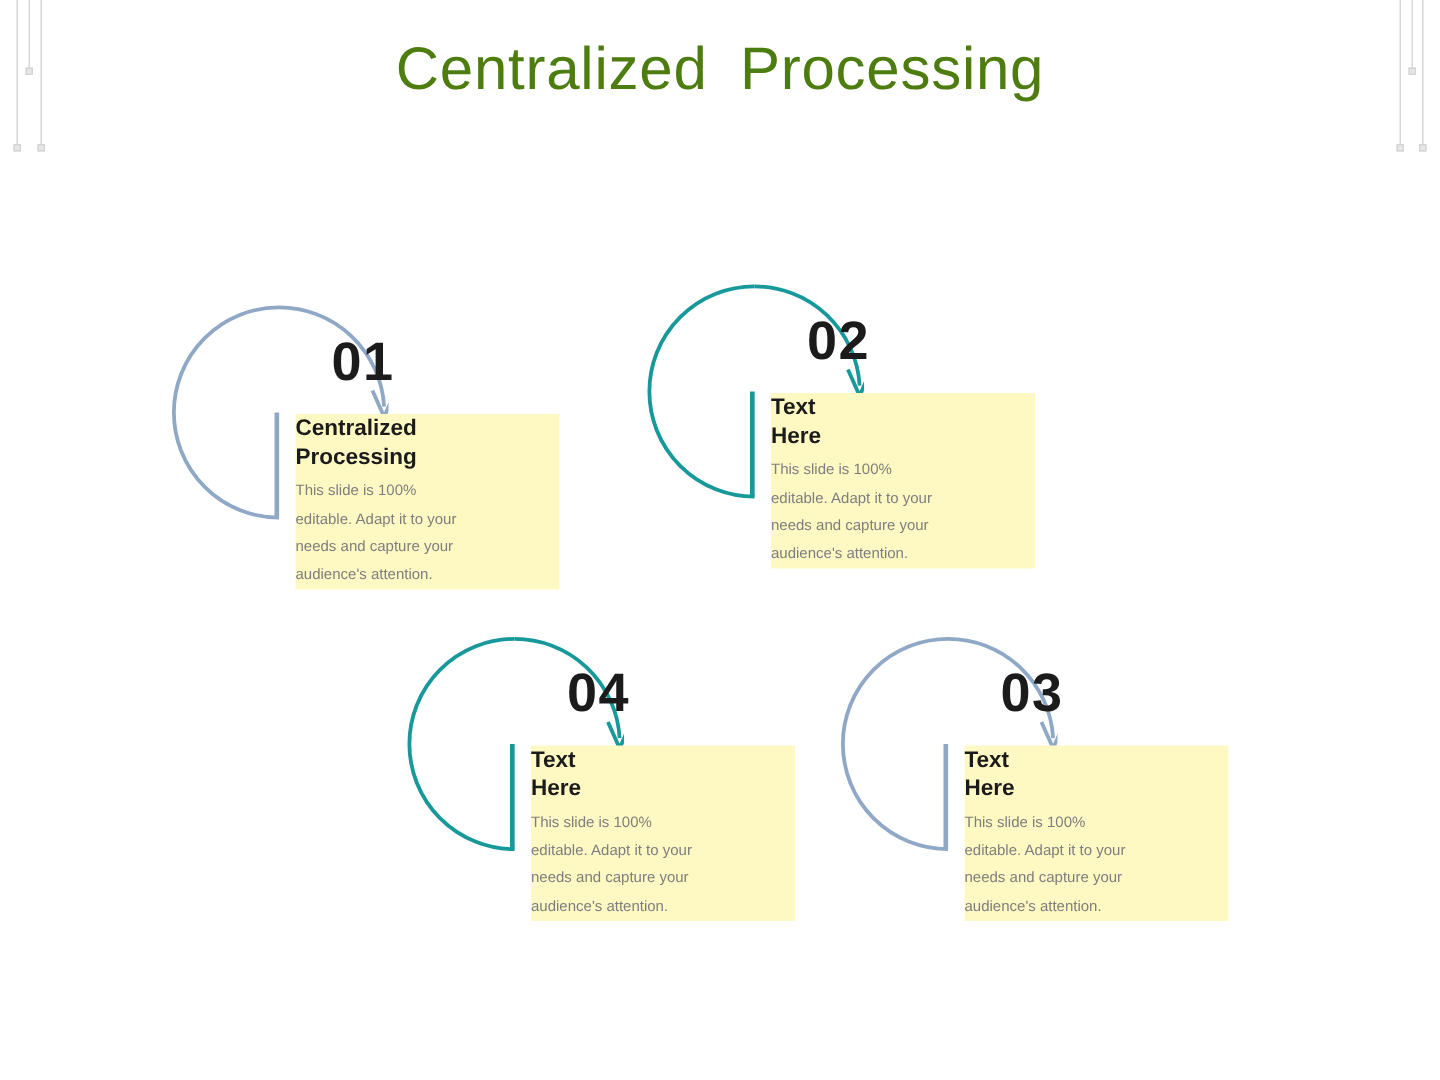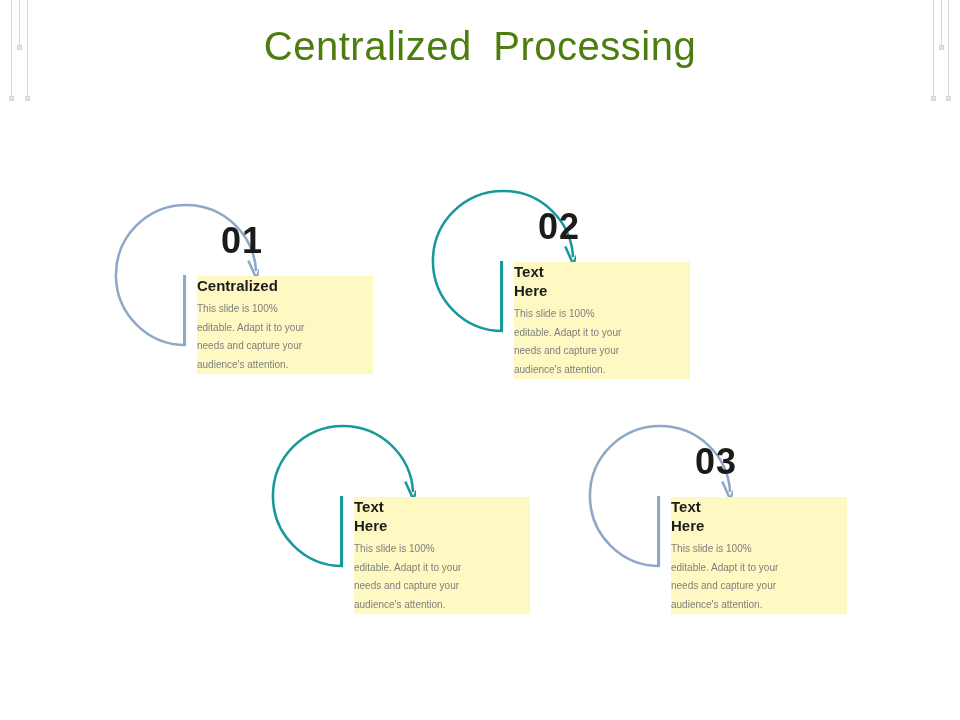--- a/index.html
+++ b/index.html
@@ -28,21 +28,21 @@
   .slide-title {
     position:absolute; top:22px; left:0; width:100%;
     text-align:center; font-size:40px; line-height:48px;
     color:#4d7c0f; word-spacing:10px; letter-spacing:0.5px;
   }
 
   .item { position:absolute; width:300px; height:215px; }
   .item.pos-a { left:113px; top:202px; }
   .item.pos-b { left:430px; top:188px; }
   .item.pos-c { left:270px; top:423px; }
-  .item.pos-d { left:587px; top:423px; }
+  .item.pos-d { left:559px; top:423px; }
 
   .circle-svg { position:absolute; left:0; top:0; width:146px; height:146px; }
 
   .num {
     position:absolute; left:0; top:20px; width:150px;
     text-align:right; font-size:36px; line-height:37px;
     font-weight:bold; color:#1b1b1b; letter-spacing:1px;
   }
 
   .text-block { position:absolute; left:84px; top:74px; width:176px; background:#fef9c3; }
@@ -73,20 +73,21 @@
       <path d="M75,3 A72,72 0 0 0 75,147"></path>
       <path d="M75,3 A72,72 0 0 1 147,71"></path>
       <path d="M139,60 L147,78 L155,60"></path>
       <path d="M73.5,75 L73.5,147" stroke-width="3.2"></path>
     </g>
   </svg>
   <div class="num">01</div>
   <div class="text-block">
     <div class="heading">
       <div>Centralized</div>
+      <div>Processing</div>
     </div>
     <div class="body-copy">
       <div>This slide is 100%</div>
       <div>editable. Adapt it to your</div>
       <div>needs and capture your</div>
       <div>audience's attention.</div>
     </div>
   </div>
 </div>
 
@@ -116,20 +117,21 @@
 
 <div class="item pos-c">
   <svg class="circle-svg" viewBox="0 0 150 150">
     <g fill="none" stroke-width="2.6" stroke="#17989A">
       <path d="M75,3 A72,72 0 0 0 75,147"></path>
       <path d="M75,3 A72,72 0 0 1 147,71"></path>
       <path d="M139,60 L147,78 L155,60"></path>
       <path d="M73.5,75 L73.5,147" stroke-width="3.2"></path>
     </g>
   </svg>
+  <div class="num">04</div>
   <div class="text-block">
     <div class="heading">
       <div>Text</div>
       <div>Here</div>
     </div>
     <div class="body-copy">
       <div>This slide is 100%</div>
       <div>editable. Adapt it to your</div>
       <div>needs and capture your</div>
       <div>audience's attention.</div>

